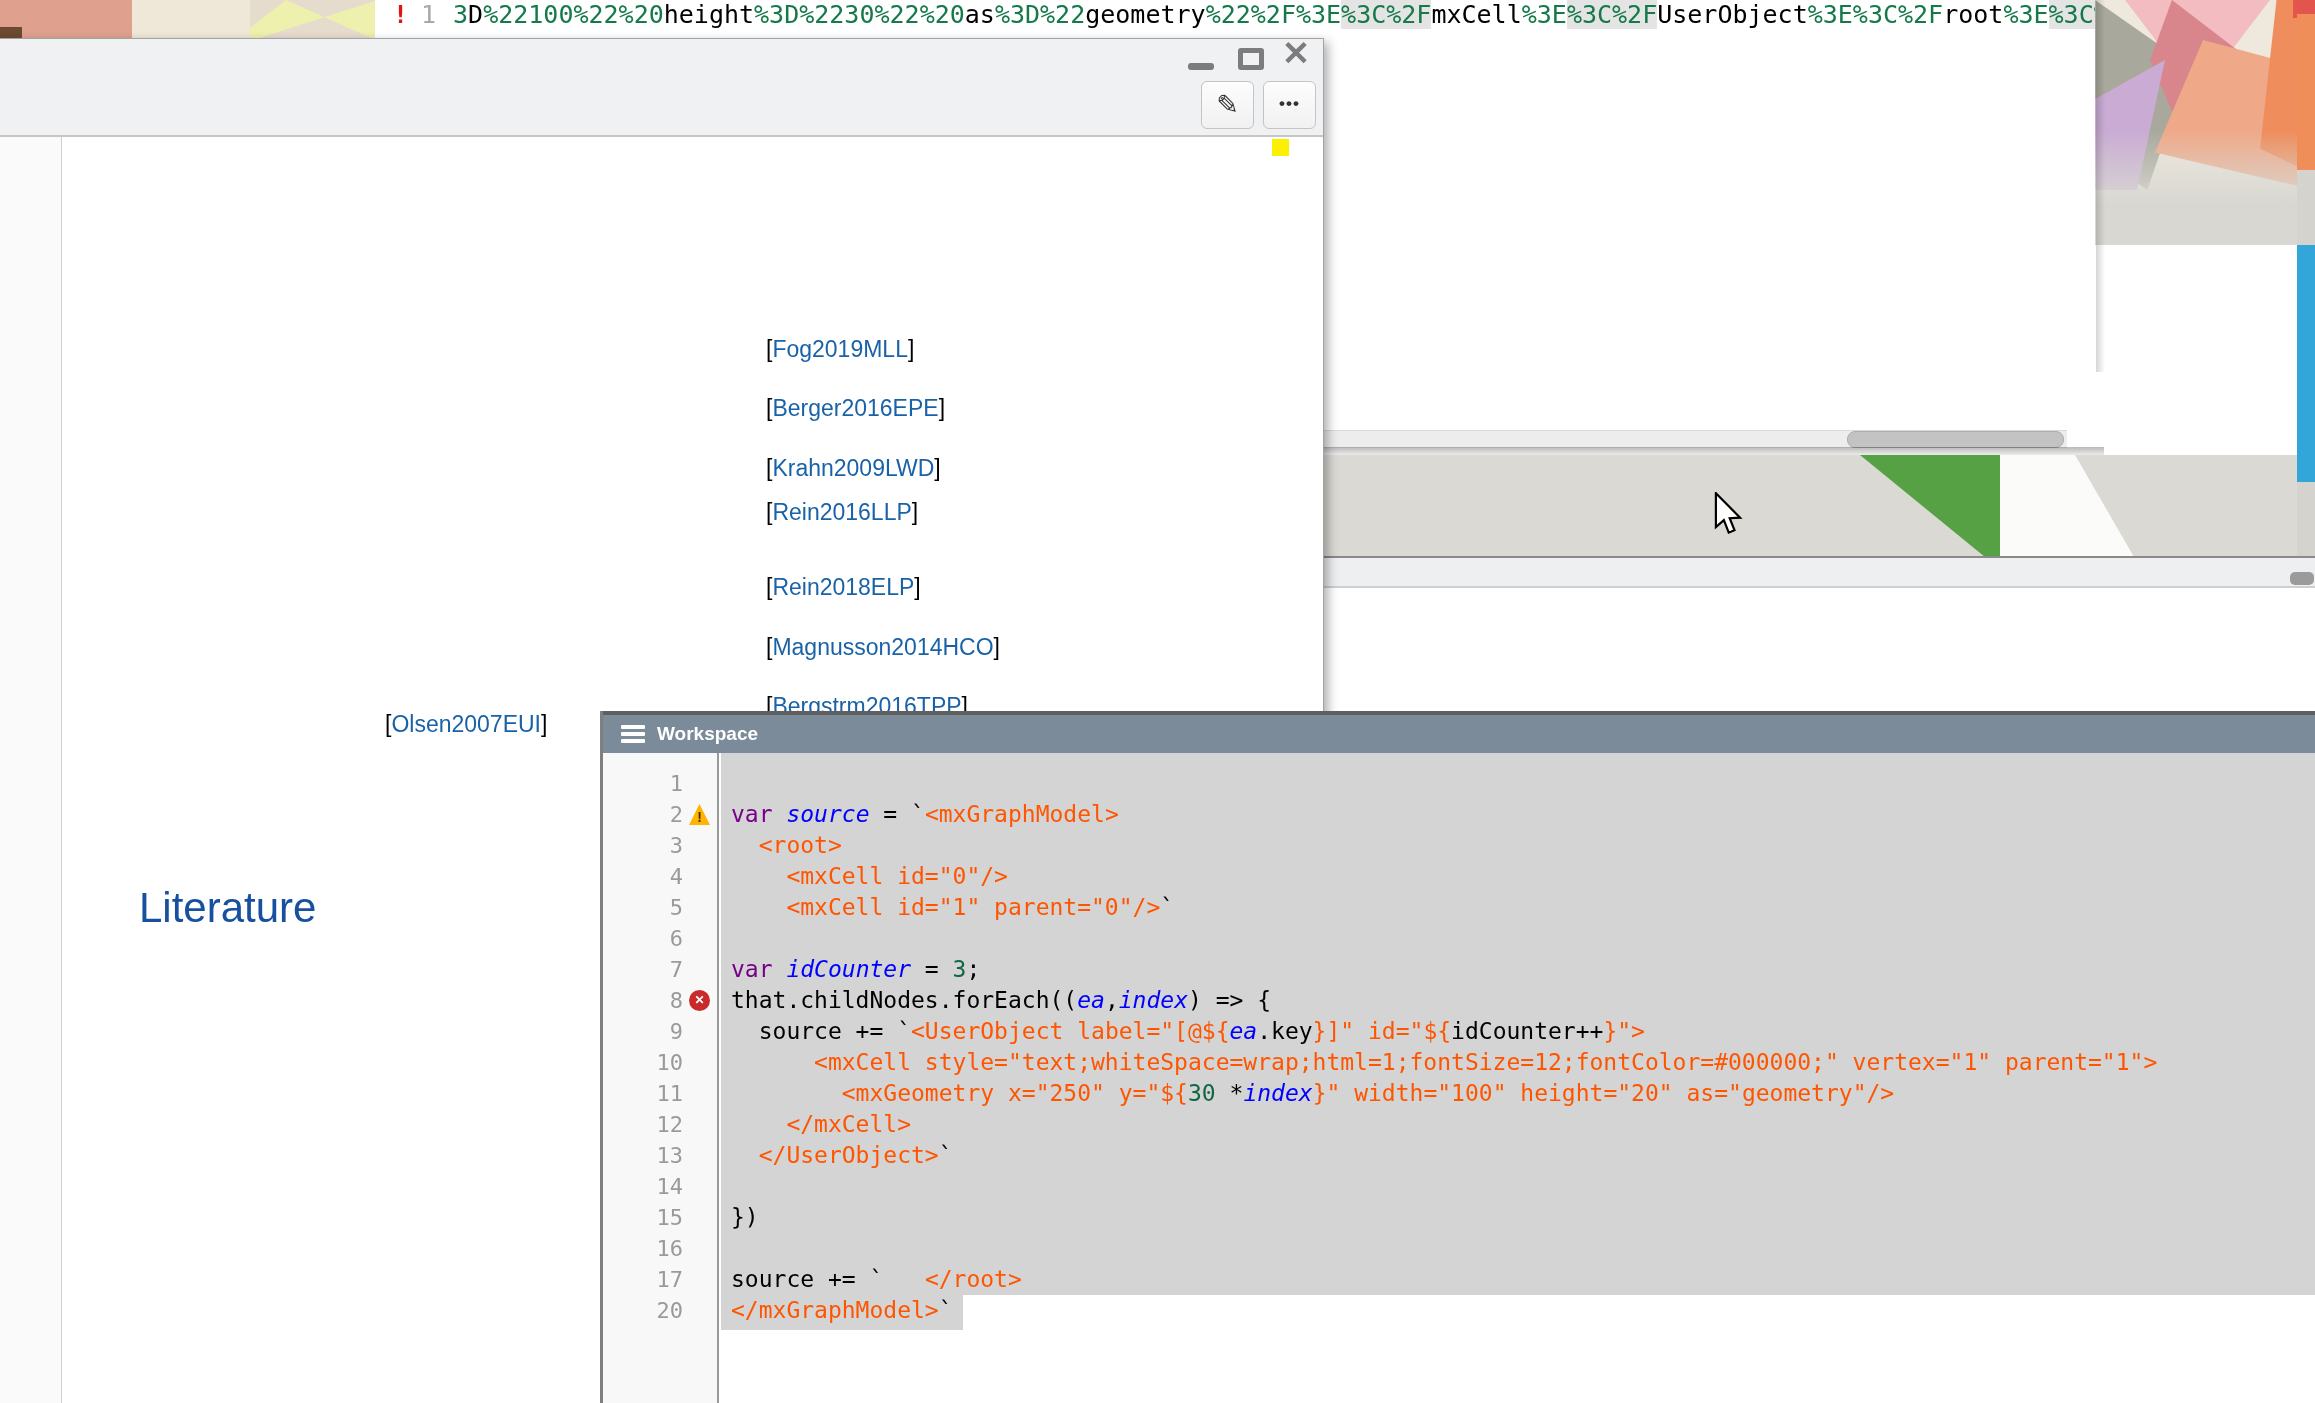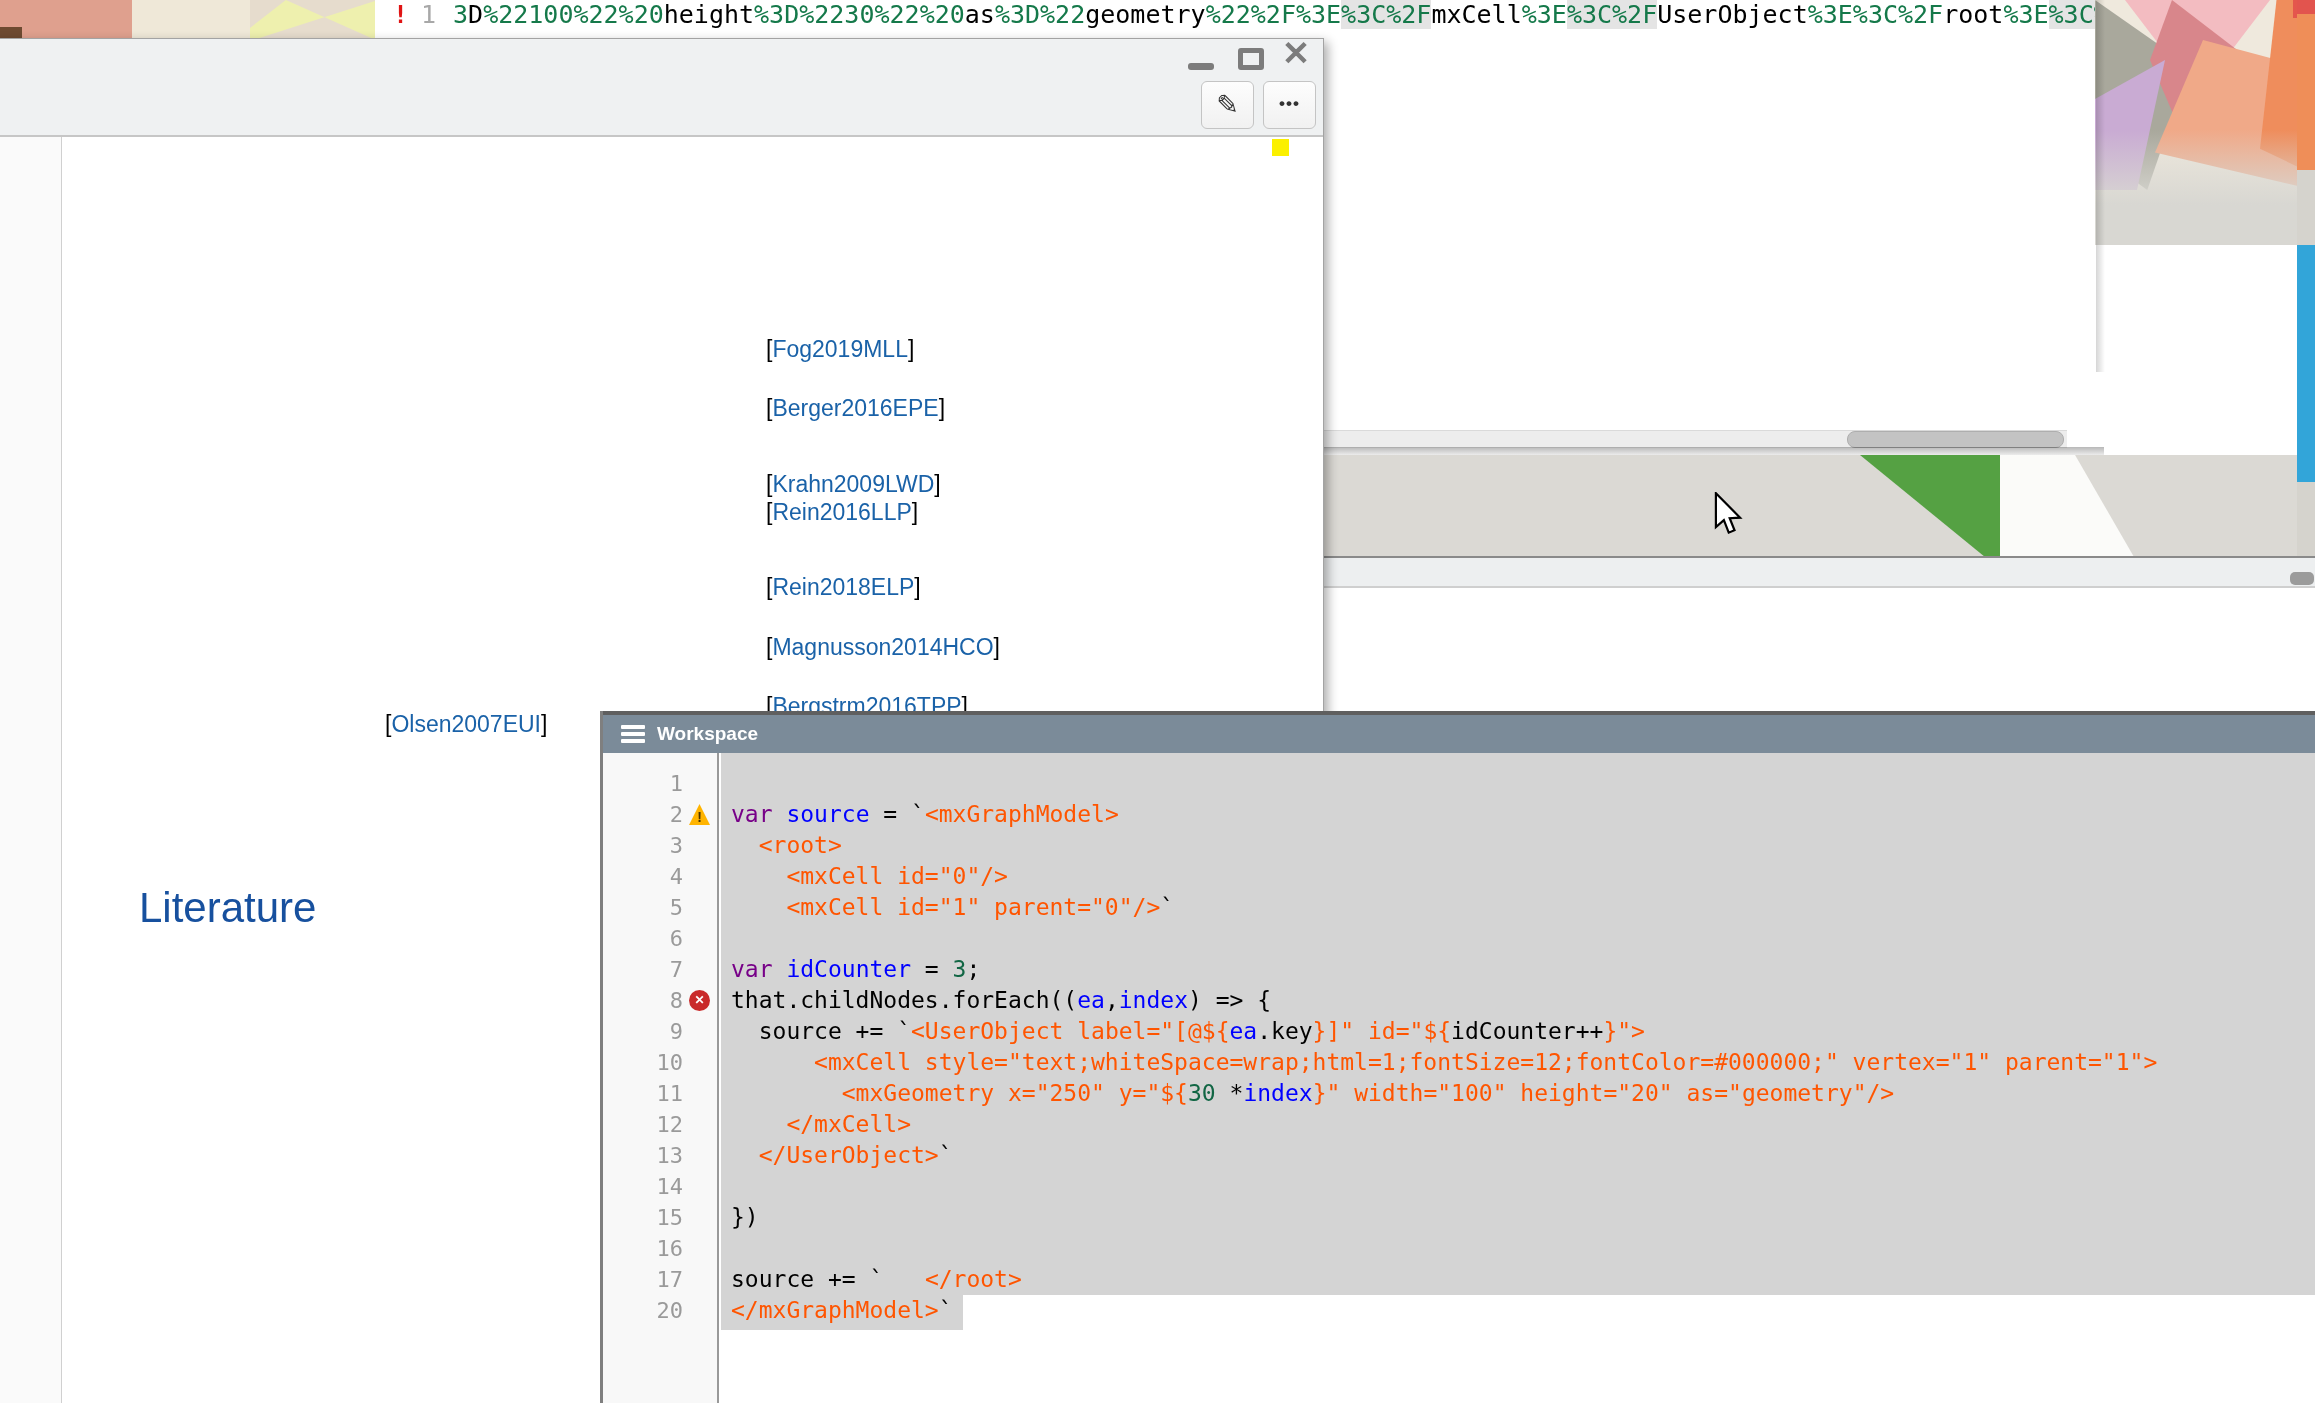--- a/index.html
+++ b/index.html
@@ -37,21 +37,21 @@
   .divider-handle{left:2290px;top:572px;width:24px;height:13px;background:#9b9b9b;border-radius:5px;}
   
   .top-editor{left:375px;top:0;width:1721px;height:31px;background:#fff;
               font-family:"DejaVu Sans Mono",monospace;font-size:25px;line-height:30px;white-space:pre;}
   .top-editor .err{position:absolute;left:18px;top:0;color:#e01414;font-weight:bold;}
   .top-editor .ln{position:absolute;left:46px;top:0;color:#a8a8a8;}
   .top-editor .code{position:absolute;left:78px;top:0;}
   
   .tk-p{color:#000;}
   .tk-k{color:#770088;}
-  .tk-d{color:#0000ff;}
+  .tk-d{color:#0000ff;font-style:italic;}
   .tk-n{color:#116644;}
   .tk-s{color:#ff5500;}
   .tk-g{color:#15794a;}
   .tk-gh{color:#15794a;background:#e4e4e4;}
   
   .drawio{left:-10px;top:38px;width:1332px;height:1370px;background:#fff;border:1px solid #a3a3a3;
           box-shadow:4px 4px 10px rgba(0,0,0,.32);}
   .drawio .titlebar{position:absolute;left:0;top:0;width:100%;height:36px;background:#eff1f2;}
   .btn-min{position:absolute;left:1197px;top:24px;width:26px;height:7px;background:#7c7c7c;border-radius:3px;}
   .btn-max{position:absolute;left:1247px;top:9px;width:26px;height:22px;border:5px solid #7c7c7c;border-radius:3px;box-sizing:border-box;}
@@ -156,21 +156,21 @@
     <div class="toolbar">
       <div class="tool-btn edit"><span>✎</span></div>
       <div class="tool-btn more"><span>•••</span></div>
     </div>
     <div class="canvas">
       <div class="margin-strip"></div>
       <div class="sticky"></div>
       <div id="citations">
           <div class="cite" style="left: 775px; top: 199px;"><span>[</span><a>Fog2019MLL</a><span>]</span></div>
           <div class="cite" style="left: 775px; top: 258px;"><span>[</span><a>Berger2016EPE</a><span>]</span></div>
-          <div class="cite" style="left: 775px; top: 334px;"><span>[</span><a>Krahn2009LWD</a><span>]</span></div>
+          <div class="cite" style="left: 775px; top: 318px;"><span>[</span><a>Krahn2009LWD</a><span>]</span></div>
           <div class="cite" style="left: 775px; top: 362px;"><span>[</span><a>Rein2016LLP</a><span>]</span></div>
           <div class="cite" style="left: 775px; top: 437px;"><span>[</span><a>Rein2018ELP</a><span>]</span></div>
           <div class="cite" style="left: 775px; top: 497px;"><span>[</span><a>Magnusson2014HCO</a><span>]</span></div>
           <div class="cite" style="left: 775px; top: 556px;"><span>[</span><a>Bergstrm2016TPP</a><span>]</span></div>
           <div class="cite" style="left: 394px; top: 574px;"><span>[</span><a>Olsen2007EUI</a><span>]</span></div>
         </div>
       <div class="lit-heading">Literature</div>
     </div>
   </div>
 

